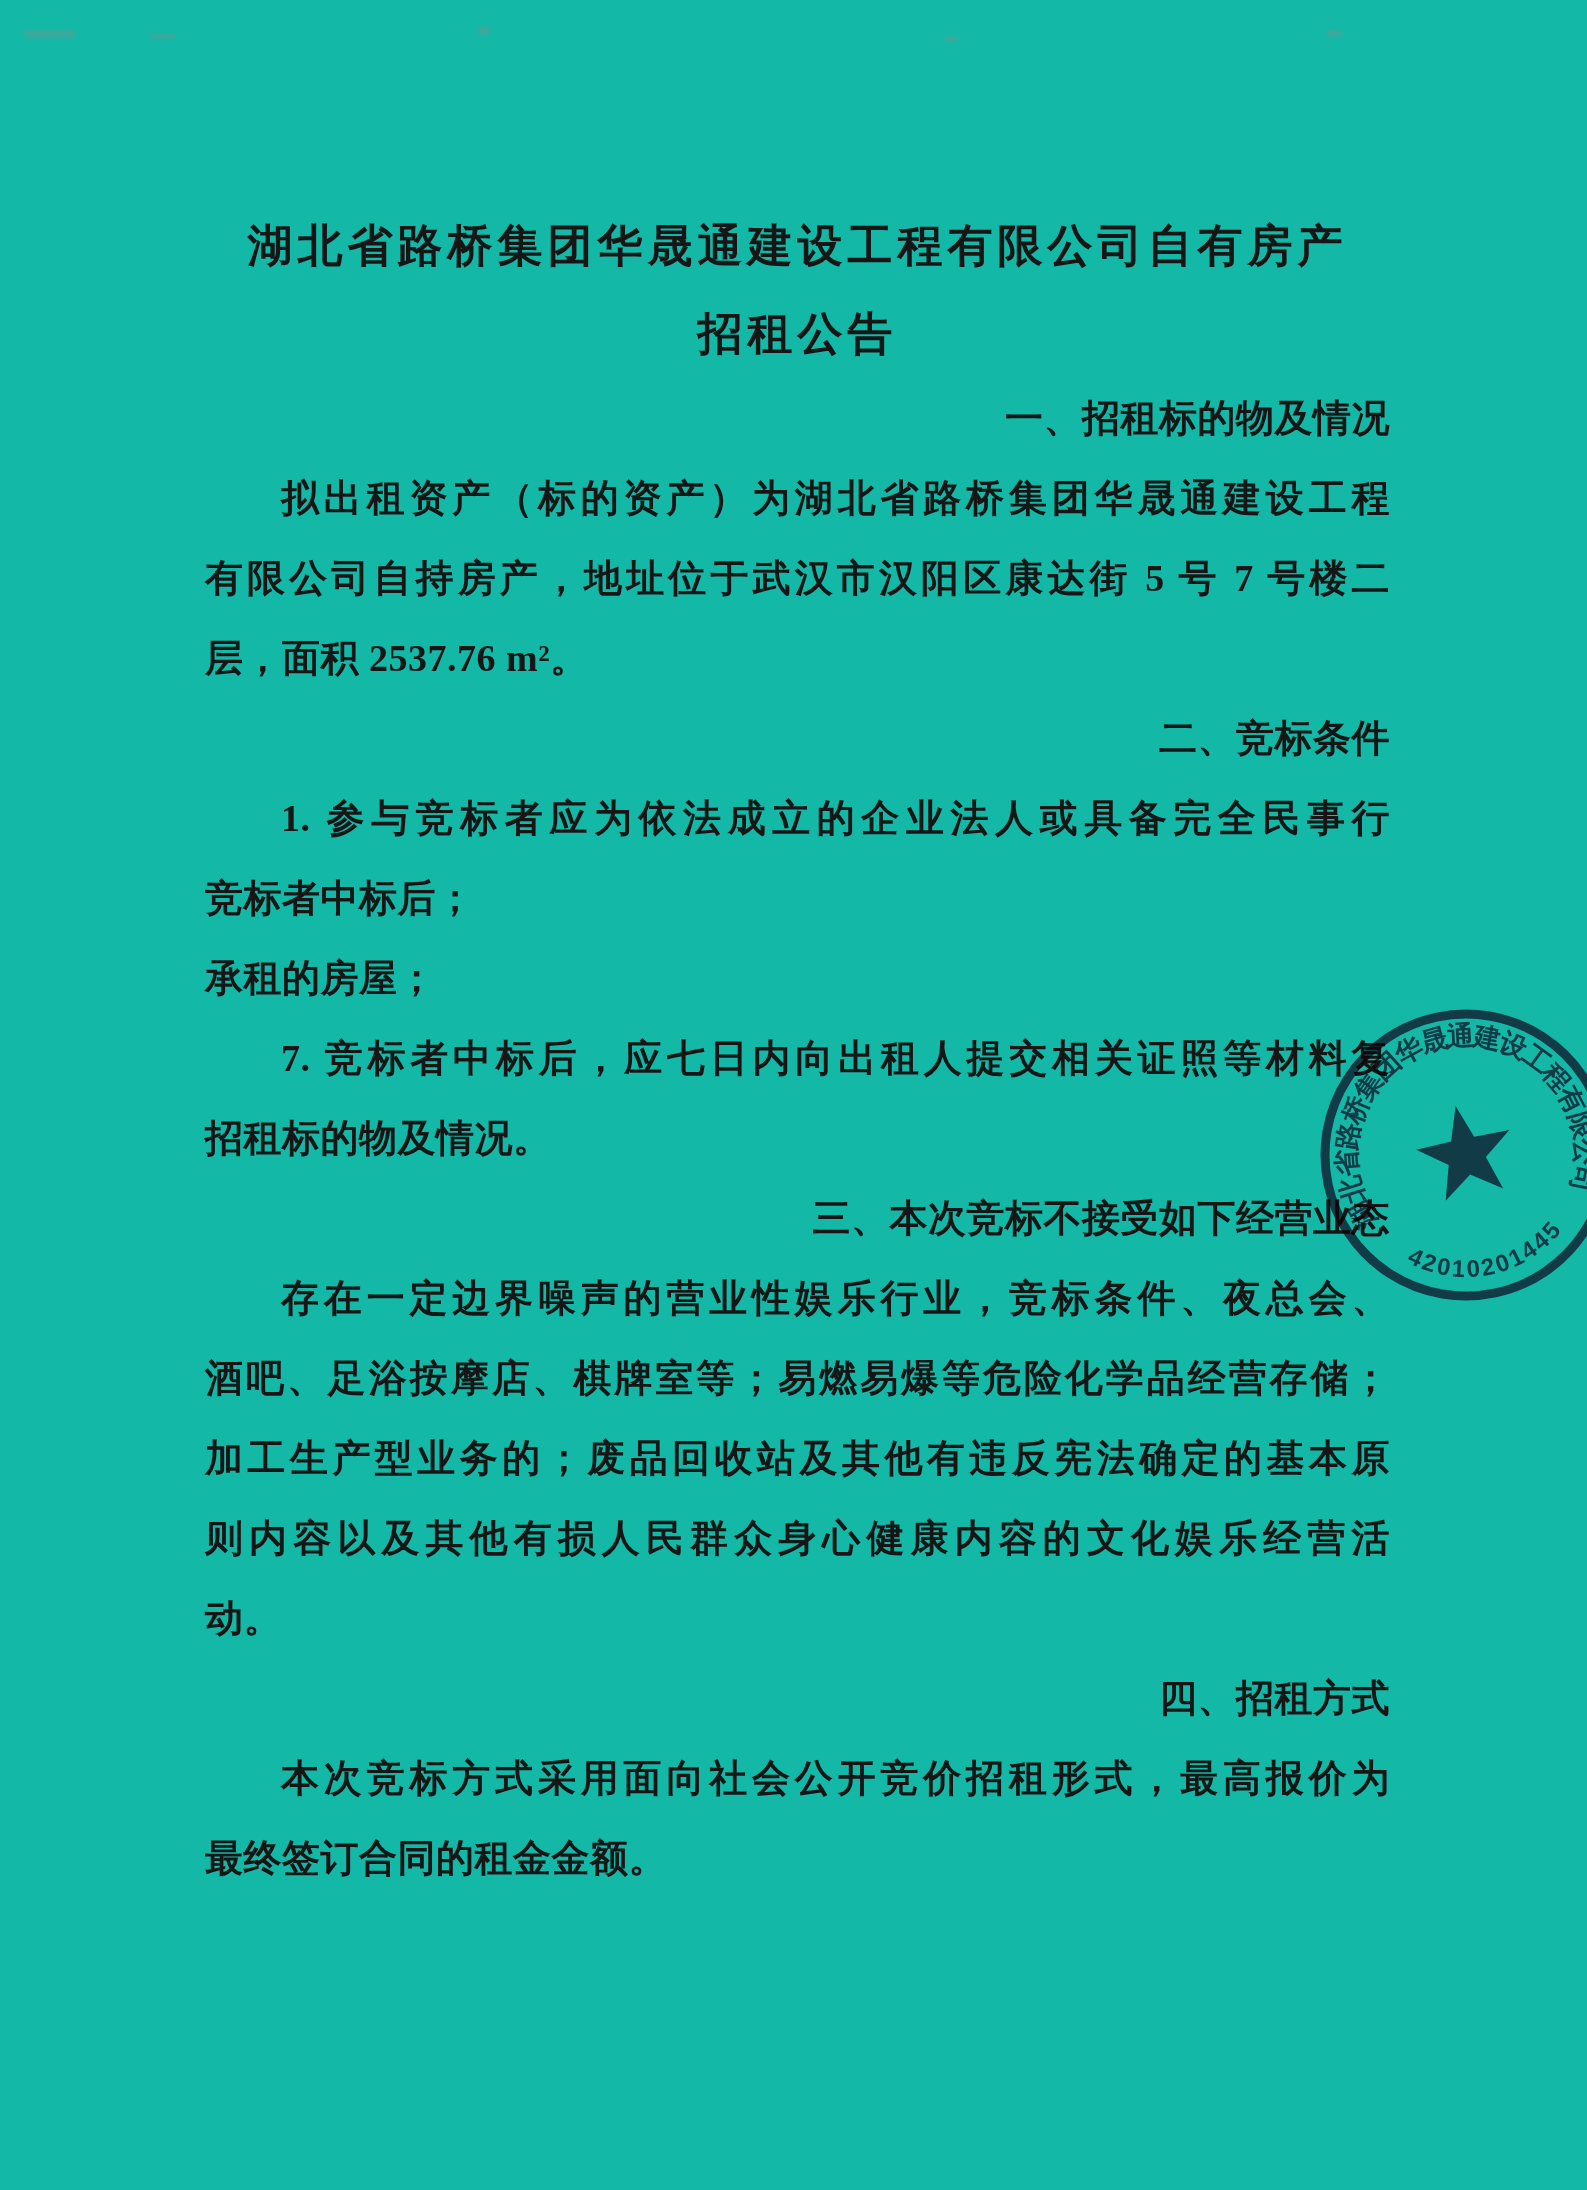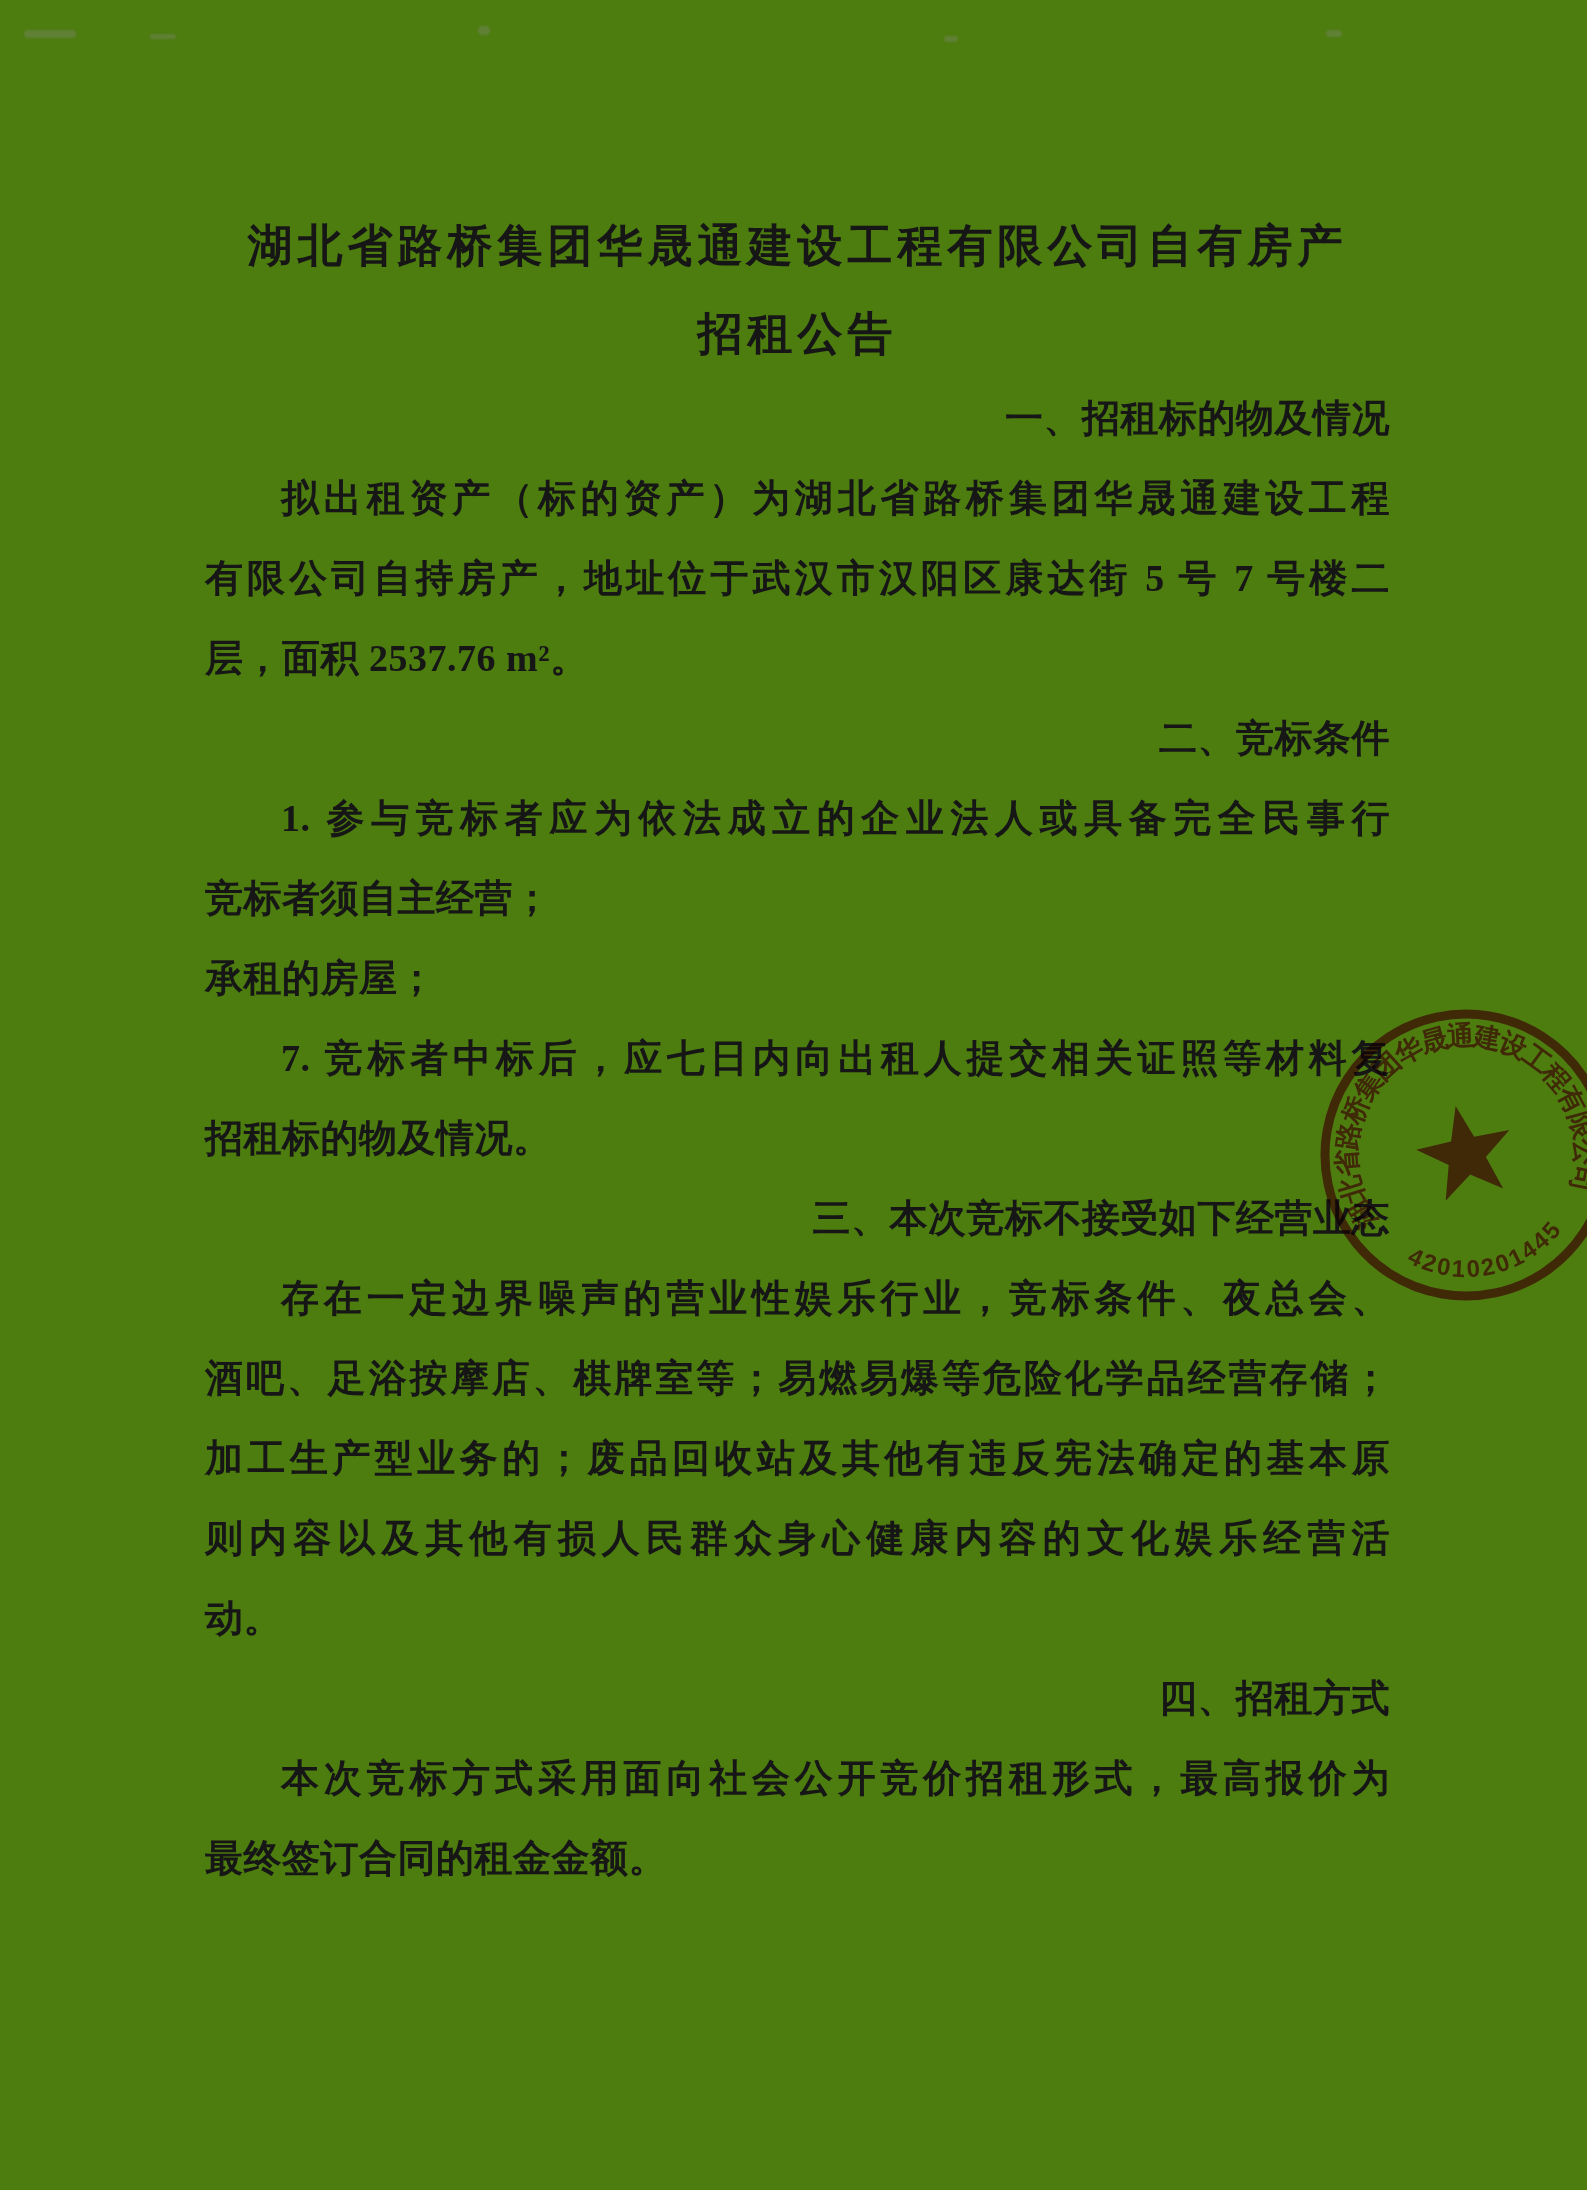--- a/index.html
+++ b/index.html
@@ -7,21 +7,21 @@
   body {
     width: 1587px; height: 2190px;
     background: #ffffff;
     font-family: "Liberation Serif", "DejaVu Serif", serif;
     color: #161616;
     position: relative;
     overflow: hidden;
   }
   .page {
     position: absolute; inset: 0;
-    background: #4d7c0f;
+    background: #14b8a6;
     overflow: hidden;
   }
   .content {
     position: absolute;
     left: 205px; top: 202px;
     width: 1185px;
   }
   .title-block {
     text-align: center;
     font-weight: bold;
@@ -91,21 +91,21 @@
 
     <div class="body-text">
 
       <div class="heading">一、招租标的物及情况</div>
       <div class="line indent stretch">拟出租资产（标的资产）为湖北省路桥集团华晟通建设工程</div>
       <div class="line stretch">有限公司自持房产，地址位于武汉市汉阳区康达街 5 号 7 号楼二</div>
       <div class="line">层，面积 2537.76 m²。</div>
 
       <div class="heading">二、竞标条件</div>
       <div class="line indent stretch">1. 参与竞标者应为依法成立的企业法人或具备完全民事行</div>
-      <div class="line">竞标者须自主经营；</div>
+      <div class="line">竞标者中标后；</div>
       <div class="line">承租的房屋；</div>
       <div class="line indent stretch">7. 竞标者中标后，应七日内向出租人提交相关证照等材料复</div>
       <div class="line">招租标的物及情况。</div>
 
       <div class="heading">三、本次竞标不接受如下经营业态</div>
       <div class="line indent stretch">存在一定边界噪声的营业性娱乐行业，竞标条件、夜总会、</div>
       <div class="line stretch">酒吧、足浴按摩店、棋牌室等；易燃易爆等危险化学品经营存储；</div>
       <div class="line stretch">加工生产型业务的；废品回收站及其他有违反宪法确定的基本原</div>
       <div class="line stretch">则内容以及其他有损人民群众身心健康内容的文化娱乐经营活</div>
       <div class="line">动。</div>

